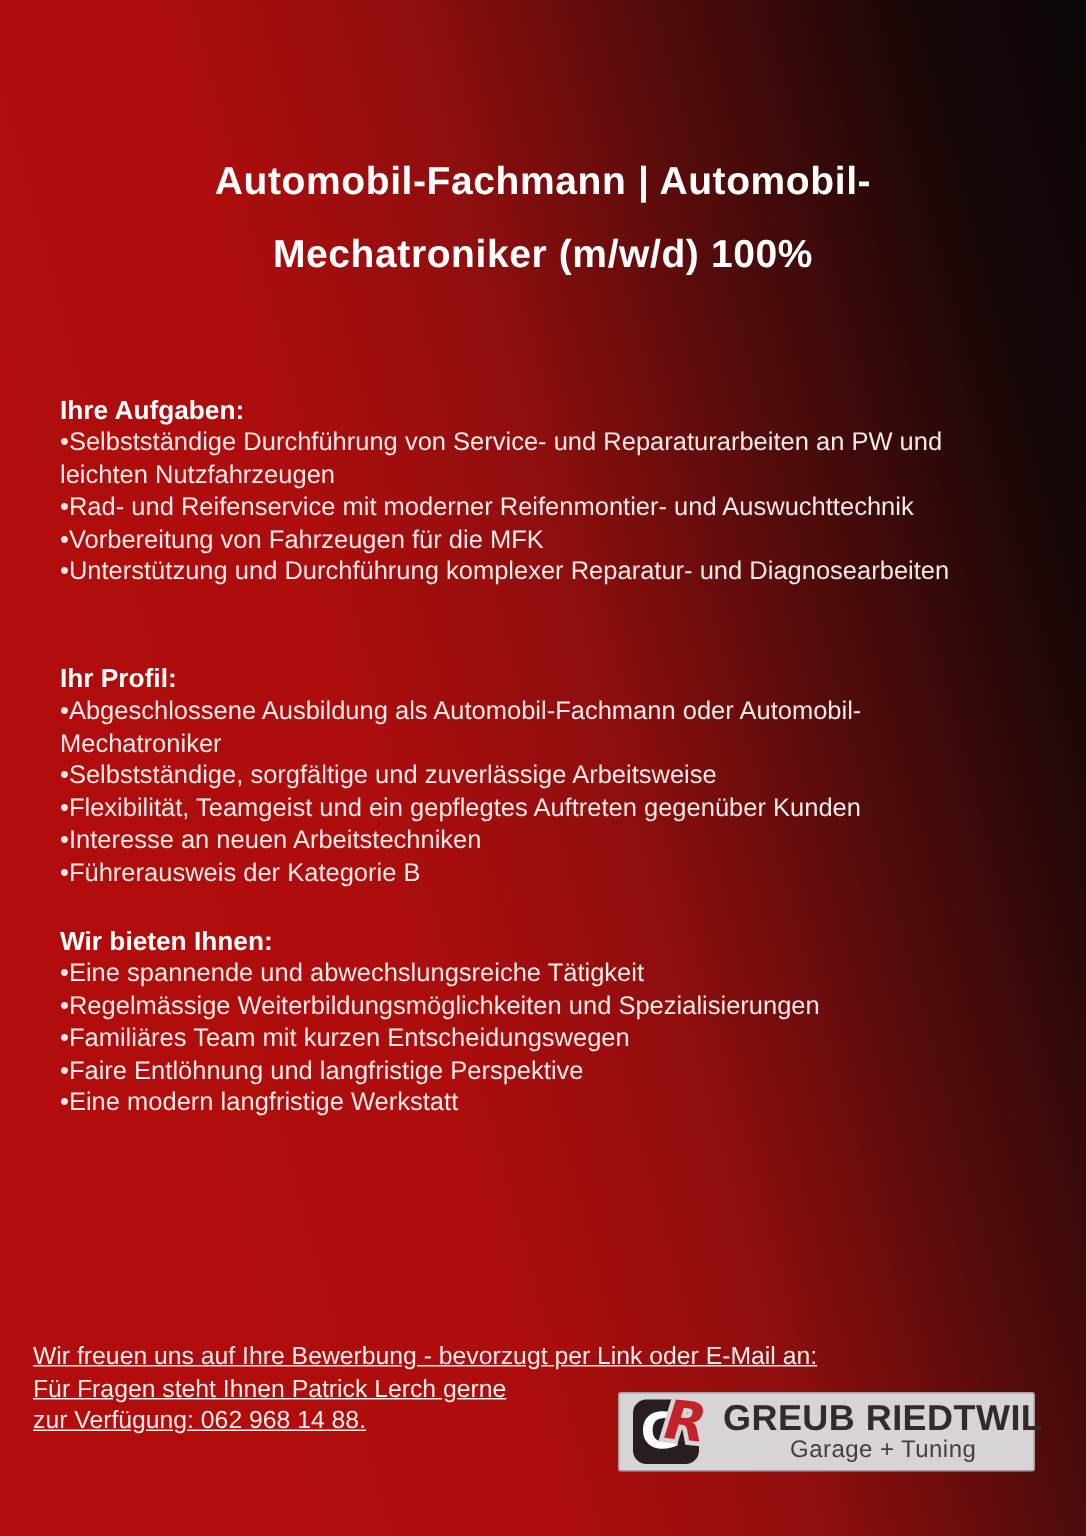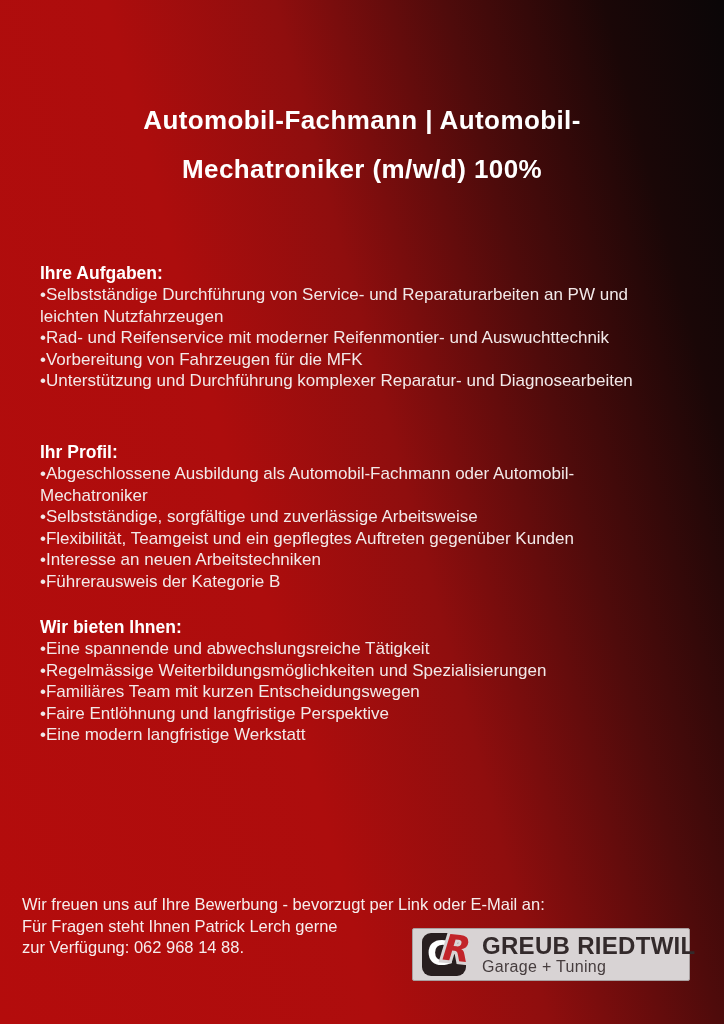--- a/index.html
+++ b/index.html
@@ -55,20 +55,21 @@
   .bullet-item::before { content: "\2022 "; }
 
   .footer-block {
     position: absolute;
     left: 22px;
     top: 894px;
     width: 600px;
     color: #f6eded;
     font-size: 16.5px;
     line-height: 21.5px;
+    text-decoration: underline;
   }
 
   .logo-panel {
     position: absolute;
     left: 412px;
     top: 928px;
     width: 278px;
     height: 53px;
     background: #d8d3d4;
     border: 1px solid #a89fa0;
@@ -107,20 +108,21 @@
     font-size: 24px;
     line-height: 24px;
     letter-spacing: 0.3px;
     white-space: nowrap;
   }
   .logo-tagline {
     color: #463d3e;
     font-size: 16px;
     line-height: 18px;
     letter-spacing: 0.3px;
+    text-align: center;
   }
 </style>
 </head>
 <body>
 
 <div class="poster">
 
   <div class="job-title">
     <div>Automobil-Fachmann | Automobil-</div>
     <div>Mechatroniker (m/w/d) 100%</div>

